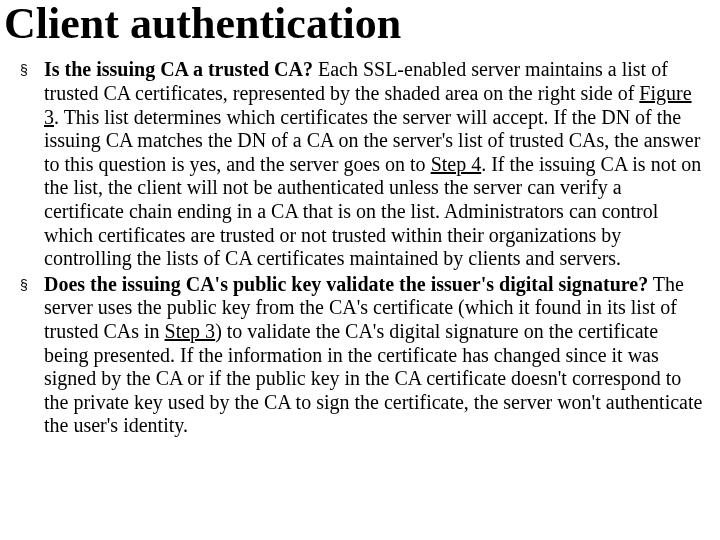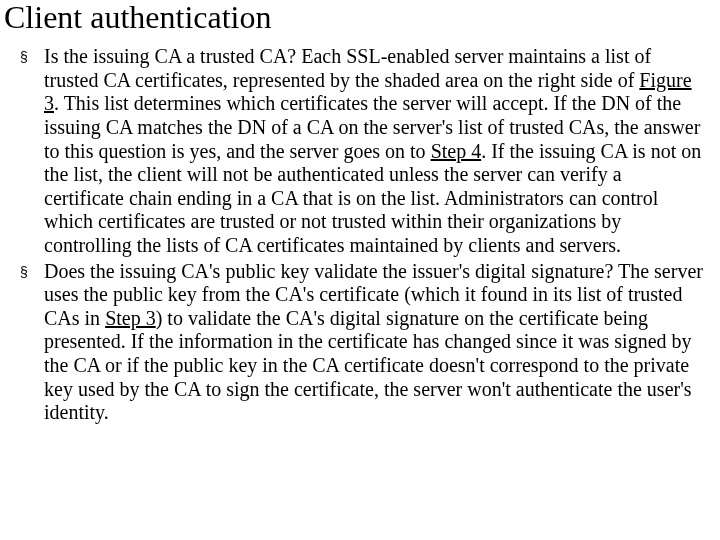--- a/index.html
+++ b/index.html
@@ -9,22 +9,22 @@
     height: 540px;
     background: #ffffff;
     font-family: "Times New Roman", Times, serif;
     color: #000000;
   }
   .page {
     padding: 0 6px 0 4px;
     box-sizing: border-box;
   }
   h1 {
-    font-size: 32px;
-    font-weight: normal;
+    font-size: 44px;
+    font-weight: bold;
     margin: 0 0 10px 0;
     line-height: 1.1;
   }
   ul.bullets {
     list-style: none;
     margin: 0;
     padding: 0 8px 0 40px;
   }
   ul.bullets > li {
     position: relative;
@@ -34,21 +34,21 @@
   }
   ul.bullets > li .bullet-mark {
     position: absolute;
     left: -24px;
     top: 0;
     font-family: Arial, sans-serif;
     font-size: 14px;
     line-height: 24px;
   }
   .bold {
-    font-weight: normal;
+    font-weight: bold;
   }
   a.doc-link {
     color: #000000;
     text-decoration: underline;
   }
 </style>
 </head>
 <body>
 
 <div class="page">

